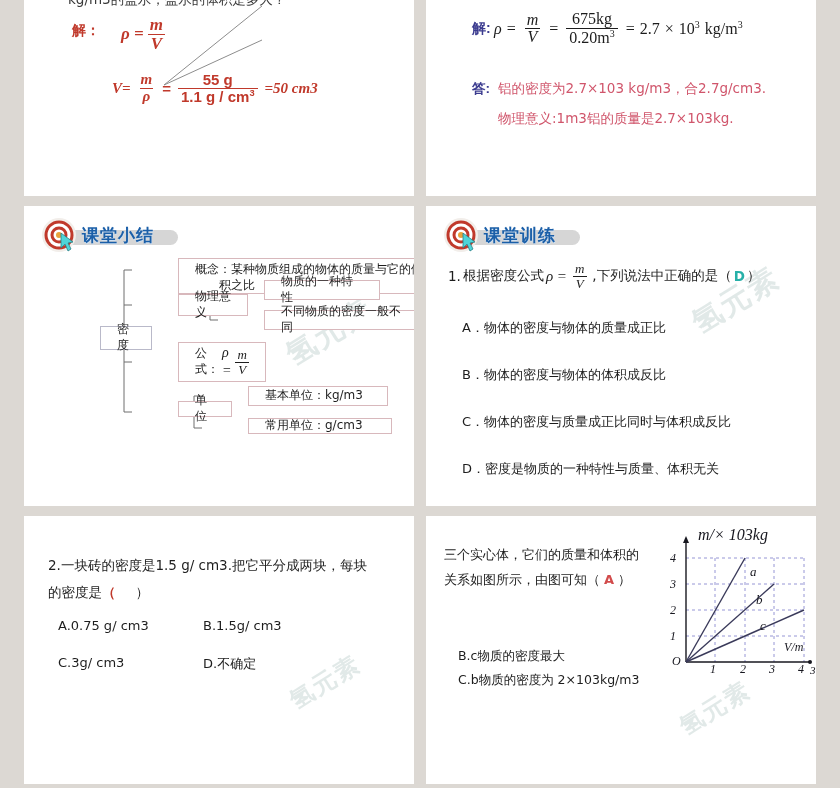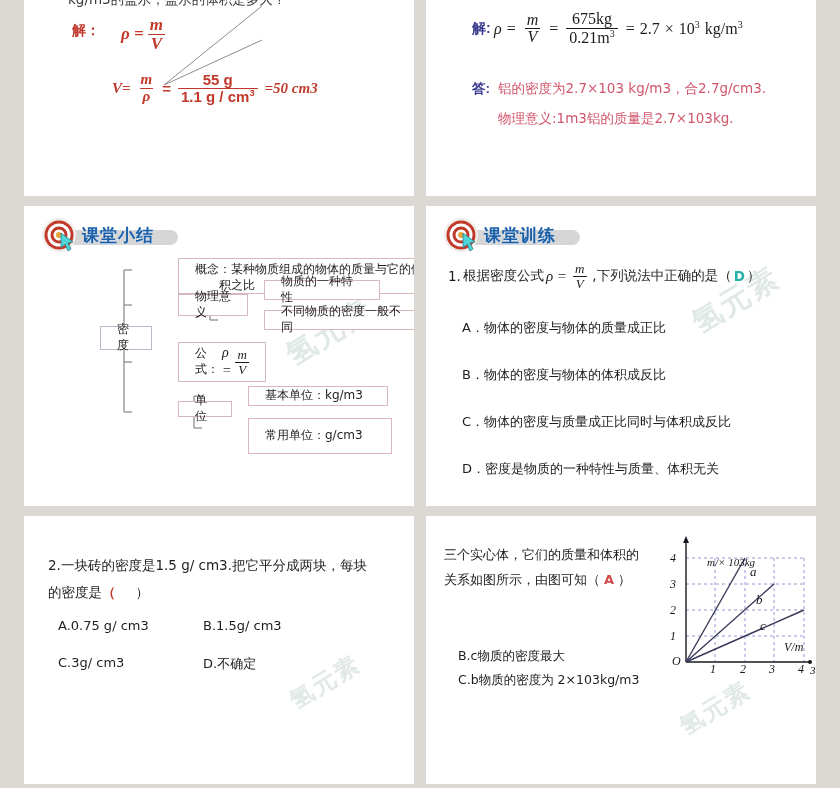--- a/index.html
+++ b/index.html
@@ -205,21 +205,21 @@
     <div class="eq">
       <span class="ital">ρ</span>
       <span>=</span>
       <span class="frac ital">
           <span class="num">m</span>
           <span class="den">V</span>
         </span>
       <span>=</span>
       <span class="frac">
           <span class="num">675kg</span>
-          <span class="den"><span>0.21m</span><span class="sup">3</span></span>
+          <span class="den"><span>0.20m</span><span class="sup">3</span></span>
         </span>
       <span>=</span>
       <span>2.7</span>
       <span>×</span>
       <span><span>10</span><span class="sup">3</span></span>
       <span><span>kg/m</span><span class="sup">3</span></span>
     </div>
 
     <div class="da">答:</div>
     <div class="ans1">铝的密度为2.7×103 kg/m3，合2.7g/cm3.</div>
@@ -292,21 +292,21 @@
             <span class="den">V</span>
           </span>
       </div>
 
       <div class="mbox" style="left:98px;top:143px;width:54px;height:16px;justify-content:center;">
         <span>单位</span>
       </div>
       <div class="mbox" style="left:168px;top:128px;width:140px;height:20px;">
         <span>基本单位：kg/m3</span>
       </div>
-      <div class="mbox" style="left:168px;top:160px;width:144px;height:36px;">
+      <div class="mbox" style="left:168px;top:160px;width:144px;height:16px;">
         <span>常用单位：g/cm3</span>
       </div>
     </div>
   </div>
 
   <div class="slide s4">
     <div class="wm" style="left:262px;top:74px;">氢元素</div>
 
     <div class="sec-pill"></div>
     <div class="sec-head">
@@ -400,21 +400,21 @@
           <line x1="22" y1="132" x2="146" y2="132"></line>
         </g>
         <polygon points="22,6 19,13 25,13" fill="#17171f"></polygon>
         <circle cx="146" cy="132" r="2" fill="#17171f"></circle>
 
         <line x1="22" y1="132" x2="81" y2="28" stroke="#3a3a5a" stroke-width="1.4"></line>
         <line x1="22" y1="132" x2="110" y2="54" stroke="#3a3a5a" stroke-width="1.4"></line>
         <line x1="22" y1="132" x2="140" y2="80" stroke="#3a3a5a" stroke-width="1.4"></line>
       </svg>
 
-      <div class="glabel" style="left:43px;top:-4px;font-size:11px;margin-top:30px;">m/× 103kg</div>
+      <div class="glabel" style="left:34px;top:-4px;font-size:16px;">m/× 103kg</div>
       <div class="glabel" style="left:120px;top:110px;font-size:12px;">V/m</div>
 
       <div class="glabel" style="left:8px;top:124px;font-size:12px;">O</div>
       <div class="glabel" style="left:46px;top:132px;font-size:12px;">1</div>
       <div class="glabel" style="left:76px;top:132px;font-size:12px;">2</div>
       <div class="glabel" style="left:105px;top:132px;font-size:12px;">3</div>
       <div class="glabel" style="left:134px;top:132px;font-size:12px;">4</div>
       <div class="glabel" style="left:146px;top:134px;font-size:11px;">3</div>
 
       <div class="glabel" style="left:6px;top:99px;font-size:12px;">1</div>

